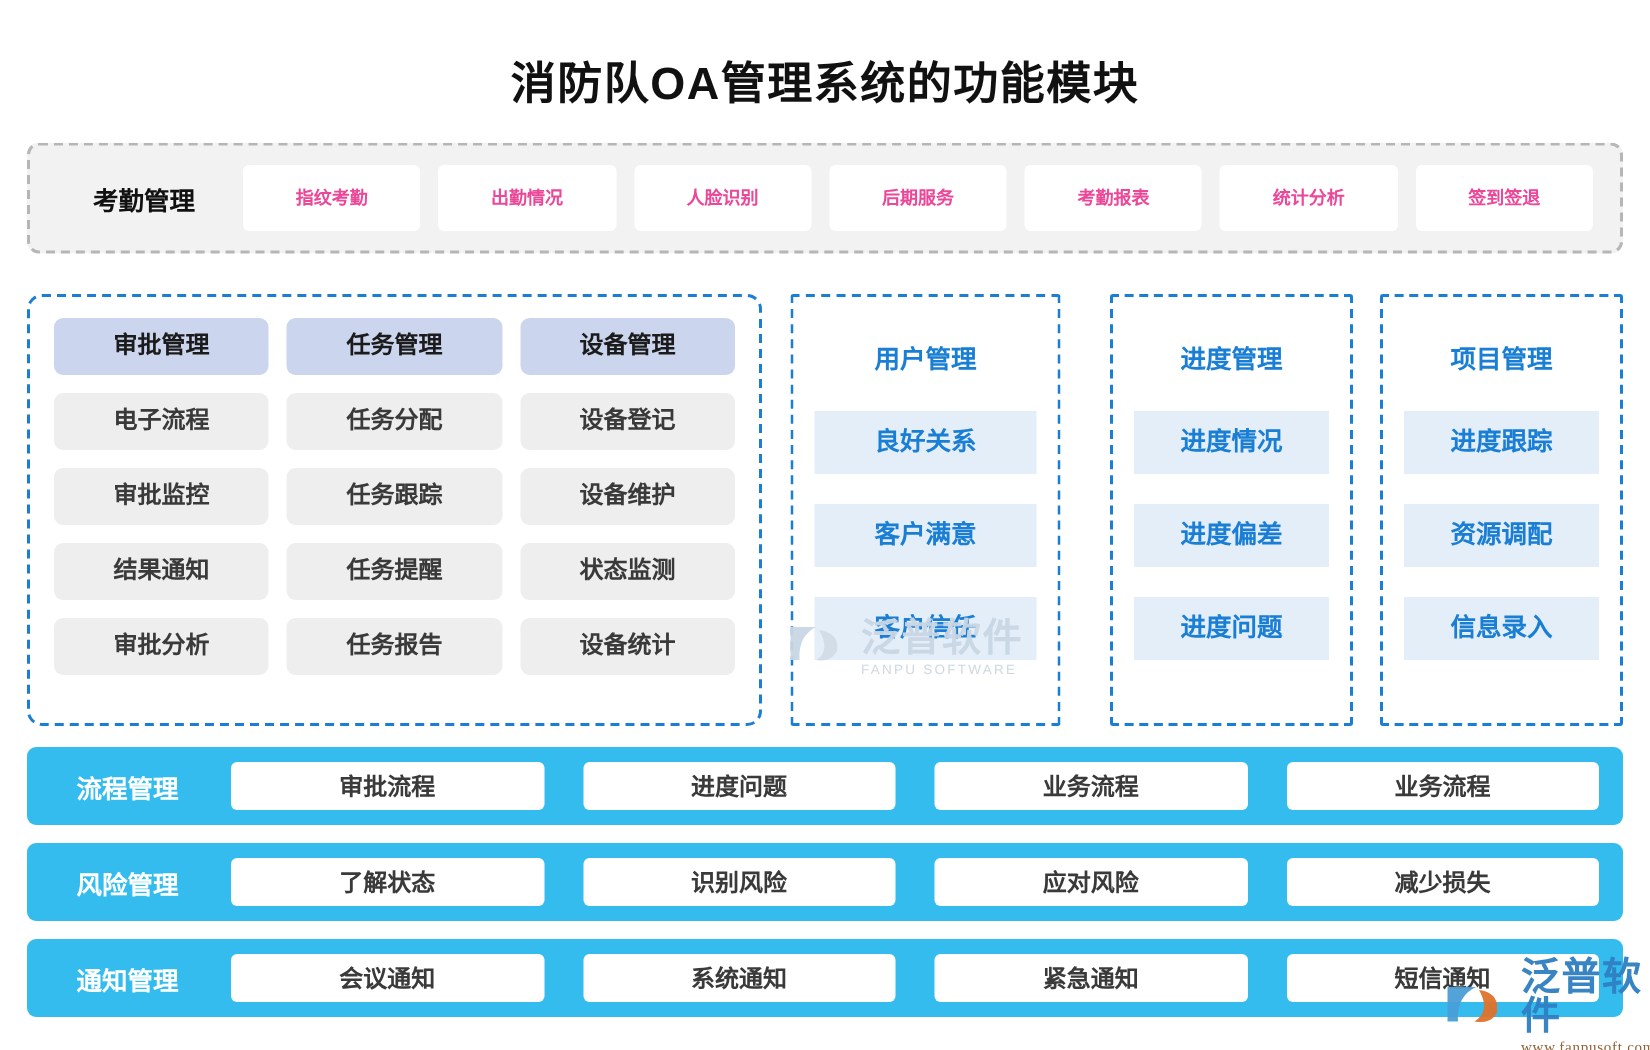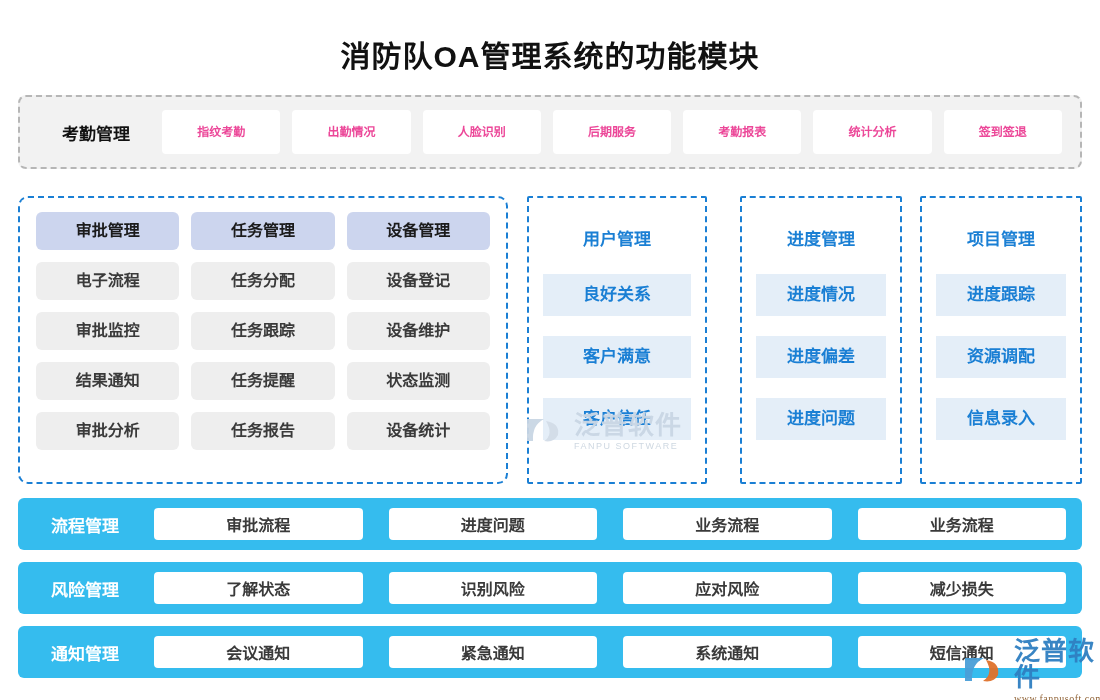--- a/index.html
+++ b/index.html
@@ -272,22 +272,22 @@
     <div class="bar-item">识别风险</div>
     <div class="bar-item">应对风险</div>
     <div class="bar-item">减少损失</div>
   </div>
 </section>
 
 <section class="bar bar-3">
   <div class="bar-head">通知管理</div>
   <div class="bar-items">
     <div class="bar-item">会议通知</div>
+    <div class="bar-item">系统通知</div>
     <div class="bar-item">紧急通知</div>
-    <div class="bar-item">系统通知</div>
     <div class="bar-item">短信通知</div>
   </div>
 </section>
 
 <div class="wm wm-center">
   <span class="wm-mark">
     <svg width="44" height="34" viewBox="0 0 44 34" aria-hidden="true">
       <path d="M3 6 L20 6 Q8 12 9 28 L3 28 Z" fill="#c9d6e4"></path>
       <path d="M22 8 Q36 10 34 22 Q30 30 20 28 Q30 22 22 8 Z" fill="#d3dde8"></path>
     </svg>

